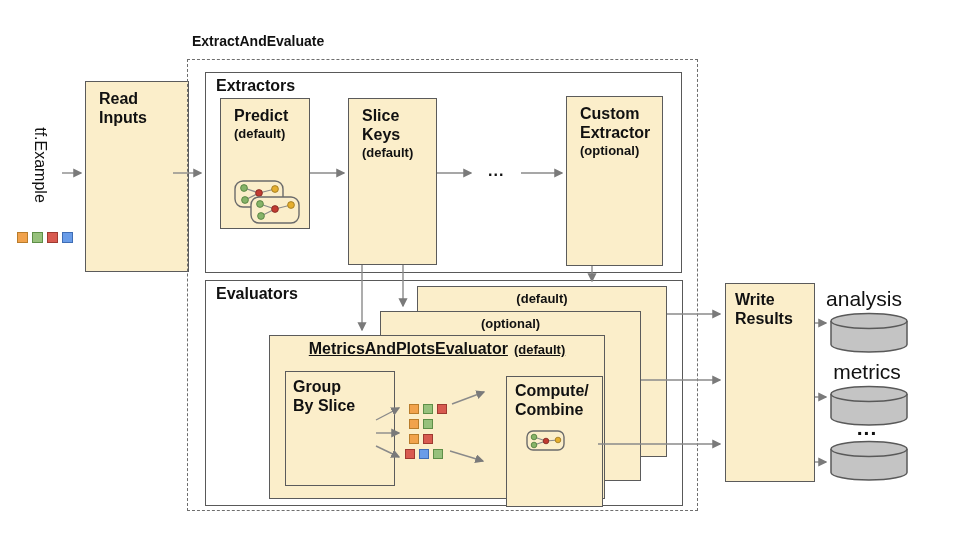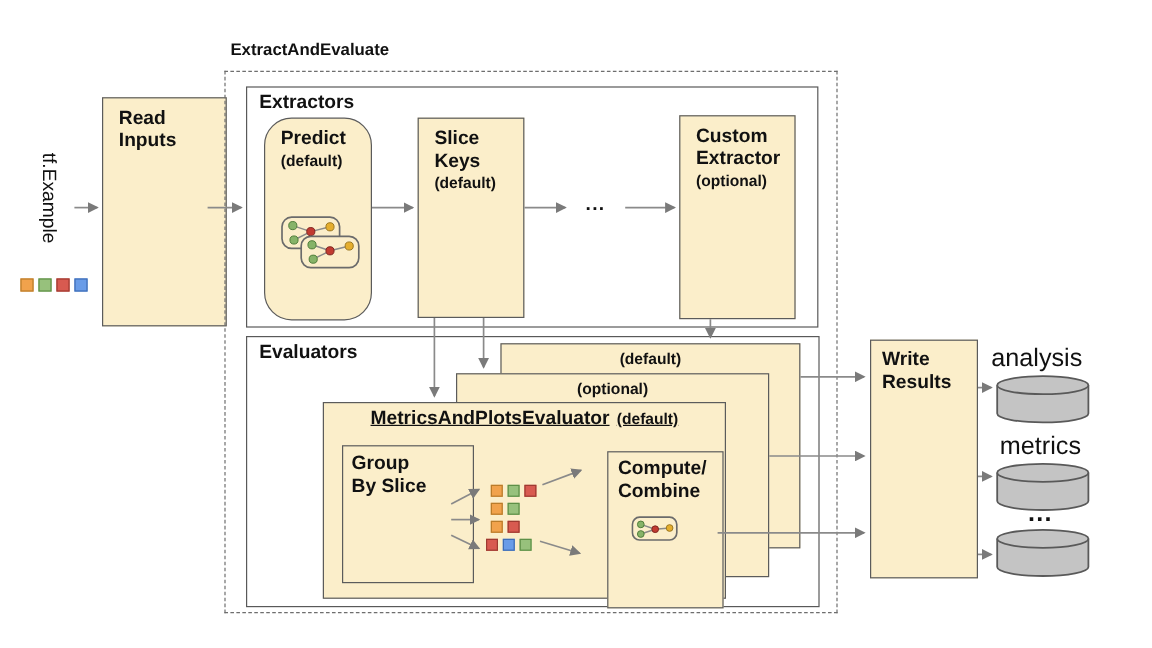--- a/index.html
+++ b/index.html
@@ -81,21 +81,21 @@
     </div>
   </div>
 
   <div class="abs title-lg" style="left:192px;top:33px;">ExtractAndEvaluate</div>
   <div class="dashed-box" style="left:187px;top:59px;width:511px;height:452px;"></div>
 
   <div class="container-box" style="left:205px;top:72px;width:477px;height:201px;">
     <div class="container-label">Extractors</div>
   </div>
 
-  <div class="ybox" style="left:220px;top:98px;width:90px;height:169px;border-radius:23px;">
+  <div class="ybox" style="left:220px;top:98px;width:90px;height:131px;">
     <div class="node-title">
       <div class="title-md" style="max-width:64px;">
         <div>Predict</div>
         <div></div>
       </div>
       <div class="qualifier">(default)</div>
     </div>
     <svg class="abs" style="left:12px;top:80px;" width="82" height="50" viewBox="0 0 82 50">
       <rect class="icon-rect" x="2" y="2" width="48" height="26" rx="8"></rect>
       <g>

